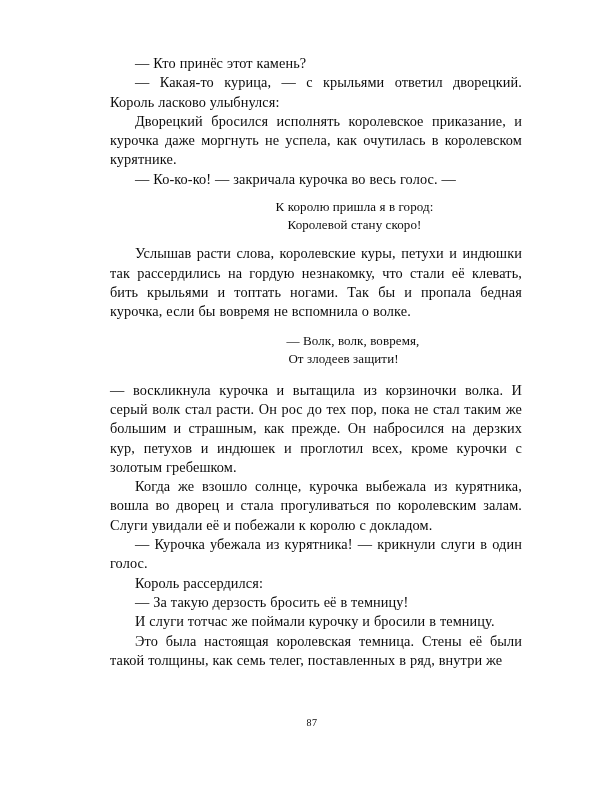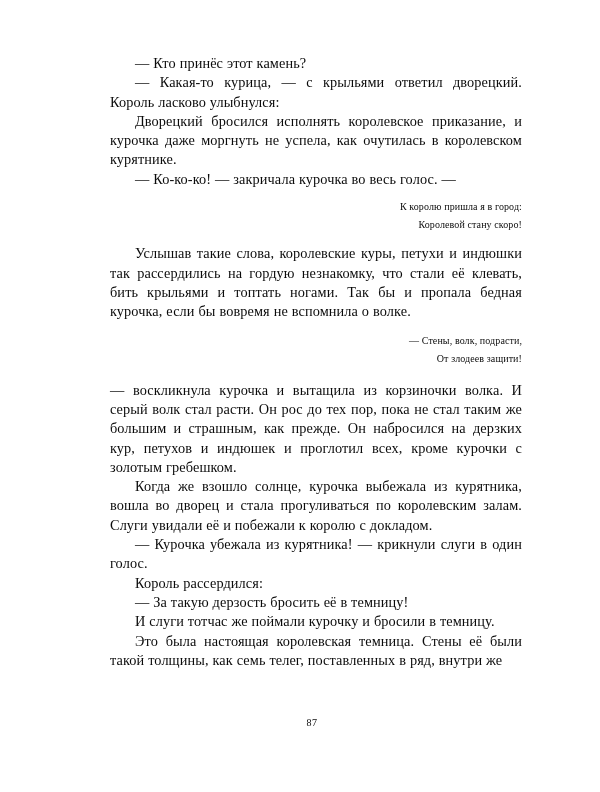--- a/index.html
+++ b/index.html
@@ -53,23 +53,23 @@
   }
 
   
   .para + .para {
     margin-top: 0px;
   }
 
   .verse {
     margin: 0;
     padding: 0;
-    font-size: 10px;
+    font-size: 13px;
     line-height: 17.6px;
-    text-align: right;
+    text-align: center;
     letter-spacing: 0.1px;
   }
   .verse-block {
     margin: 9px 0 11px 0;
     padding-left: 77px;
   }
   .verse-block.verse-2 {
     margin: 11px 0 13px 0;
     padding-left: 74px;
   }
@@ -106,25 +106,25 @@
 
     <div class="verse-block">
       <div class="verse">
         <span class="verse-line">К королю пришла я в город:</span>
       </div>
       <div class="verse">
         <span class="verse-line">Королевой стану скоро!</span>
       </div>
     </div>
 
-    <p class="para indent">Услышав такие слова, королевские куры, петухи и индюшки так рассердились на гордую незнакомку, что стали её клевать, бить крыльями и топтать ногами. Так бы и пропала бедная курочка, если бы вовремя не вспомнила о волке.</p>
+    <p class="para indent">Услышав расти слова, королевские куры, петухи и индюшки так рассердились на гордую незнакомку, что стали её клевать, бить крыльями и топтать ногами. Так бы и пропала бедная курочка, если бы вовремя не вспомнила о волке.</p>
 
     <div class="verse-block verse-2">
       <div class="verse">
-        <span class="verse-line">— Стены, волк, подрасти,</span>
+        <span class="verse-line">— Волк, волк, вовремя,</span>
       </div>
       <div class="verse">
         <span class="verse-line hang">От злодеев защити!</span>
       </div>
     </div>
 
     <p class="para noindent">— воскликнула курочка и вытащила из корзиночки волка. И серый волк стал расти. Он рос до тех пор, пока не стал таким же большим и страшным, как прежде. Он набросился на дерзких кур, петухов и индюшек и проглотил всех, кроме курочки с золотым гребешком.</p>
     <p class="para indent">Когда же взошло солнце, курочка выбежала из курятника, вошла во дворец и стала прогуливаться по королевским залам. Слуги увидали её и побежали к королю с докладом.</p>
     <p class="para indent">— Курочка убежала из курятника! — крикнули слуги в один голос.</p>
     <p class="para indent">Король рассердился:</p>

